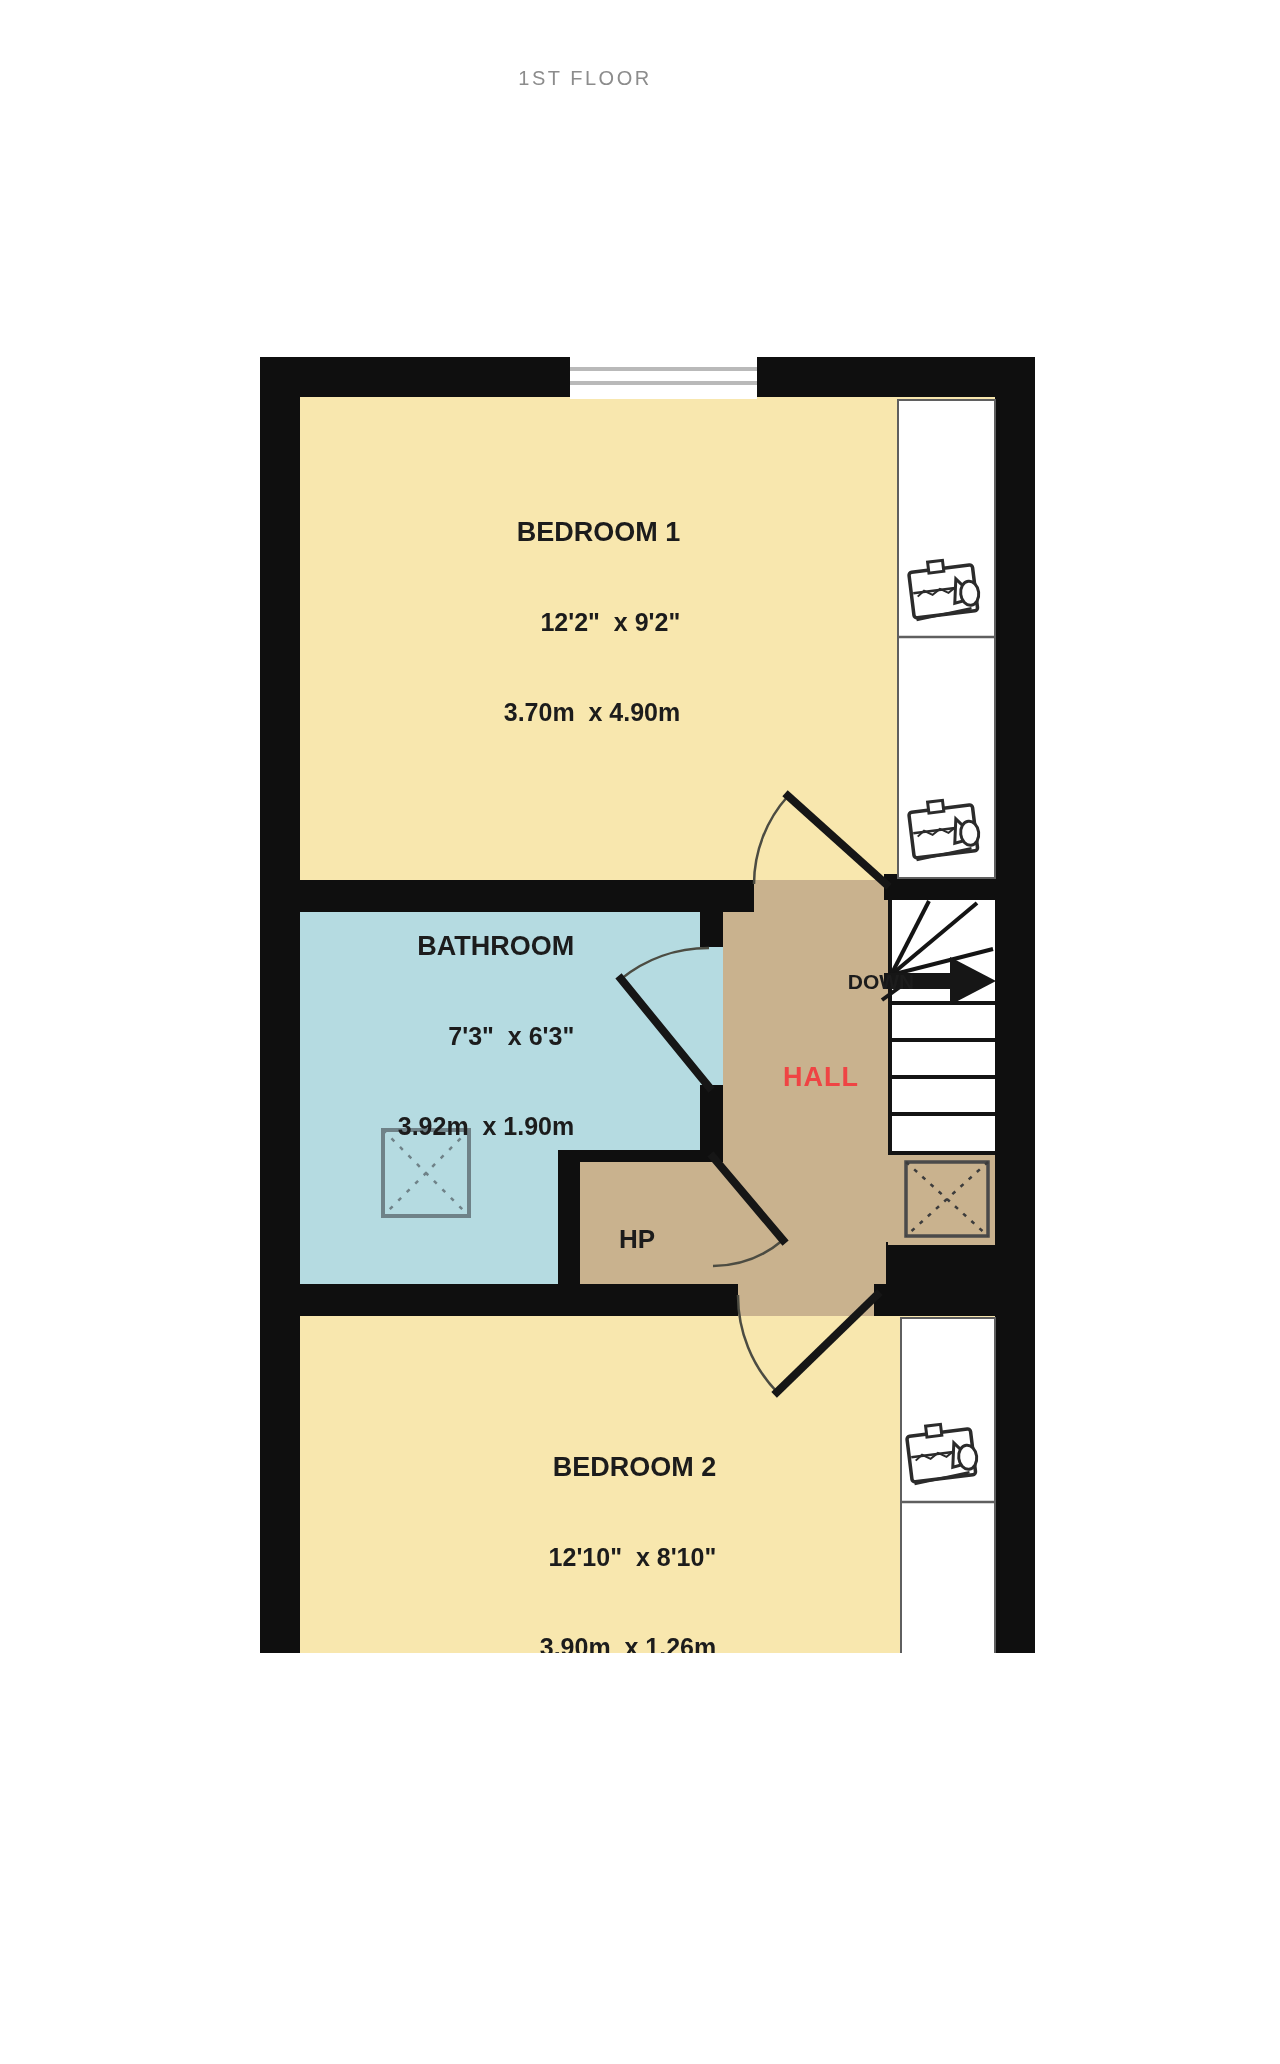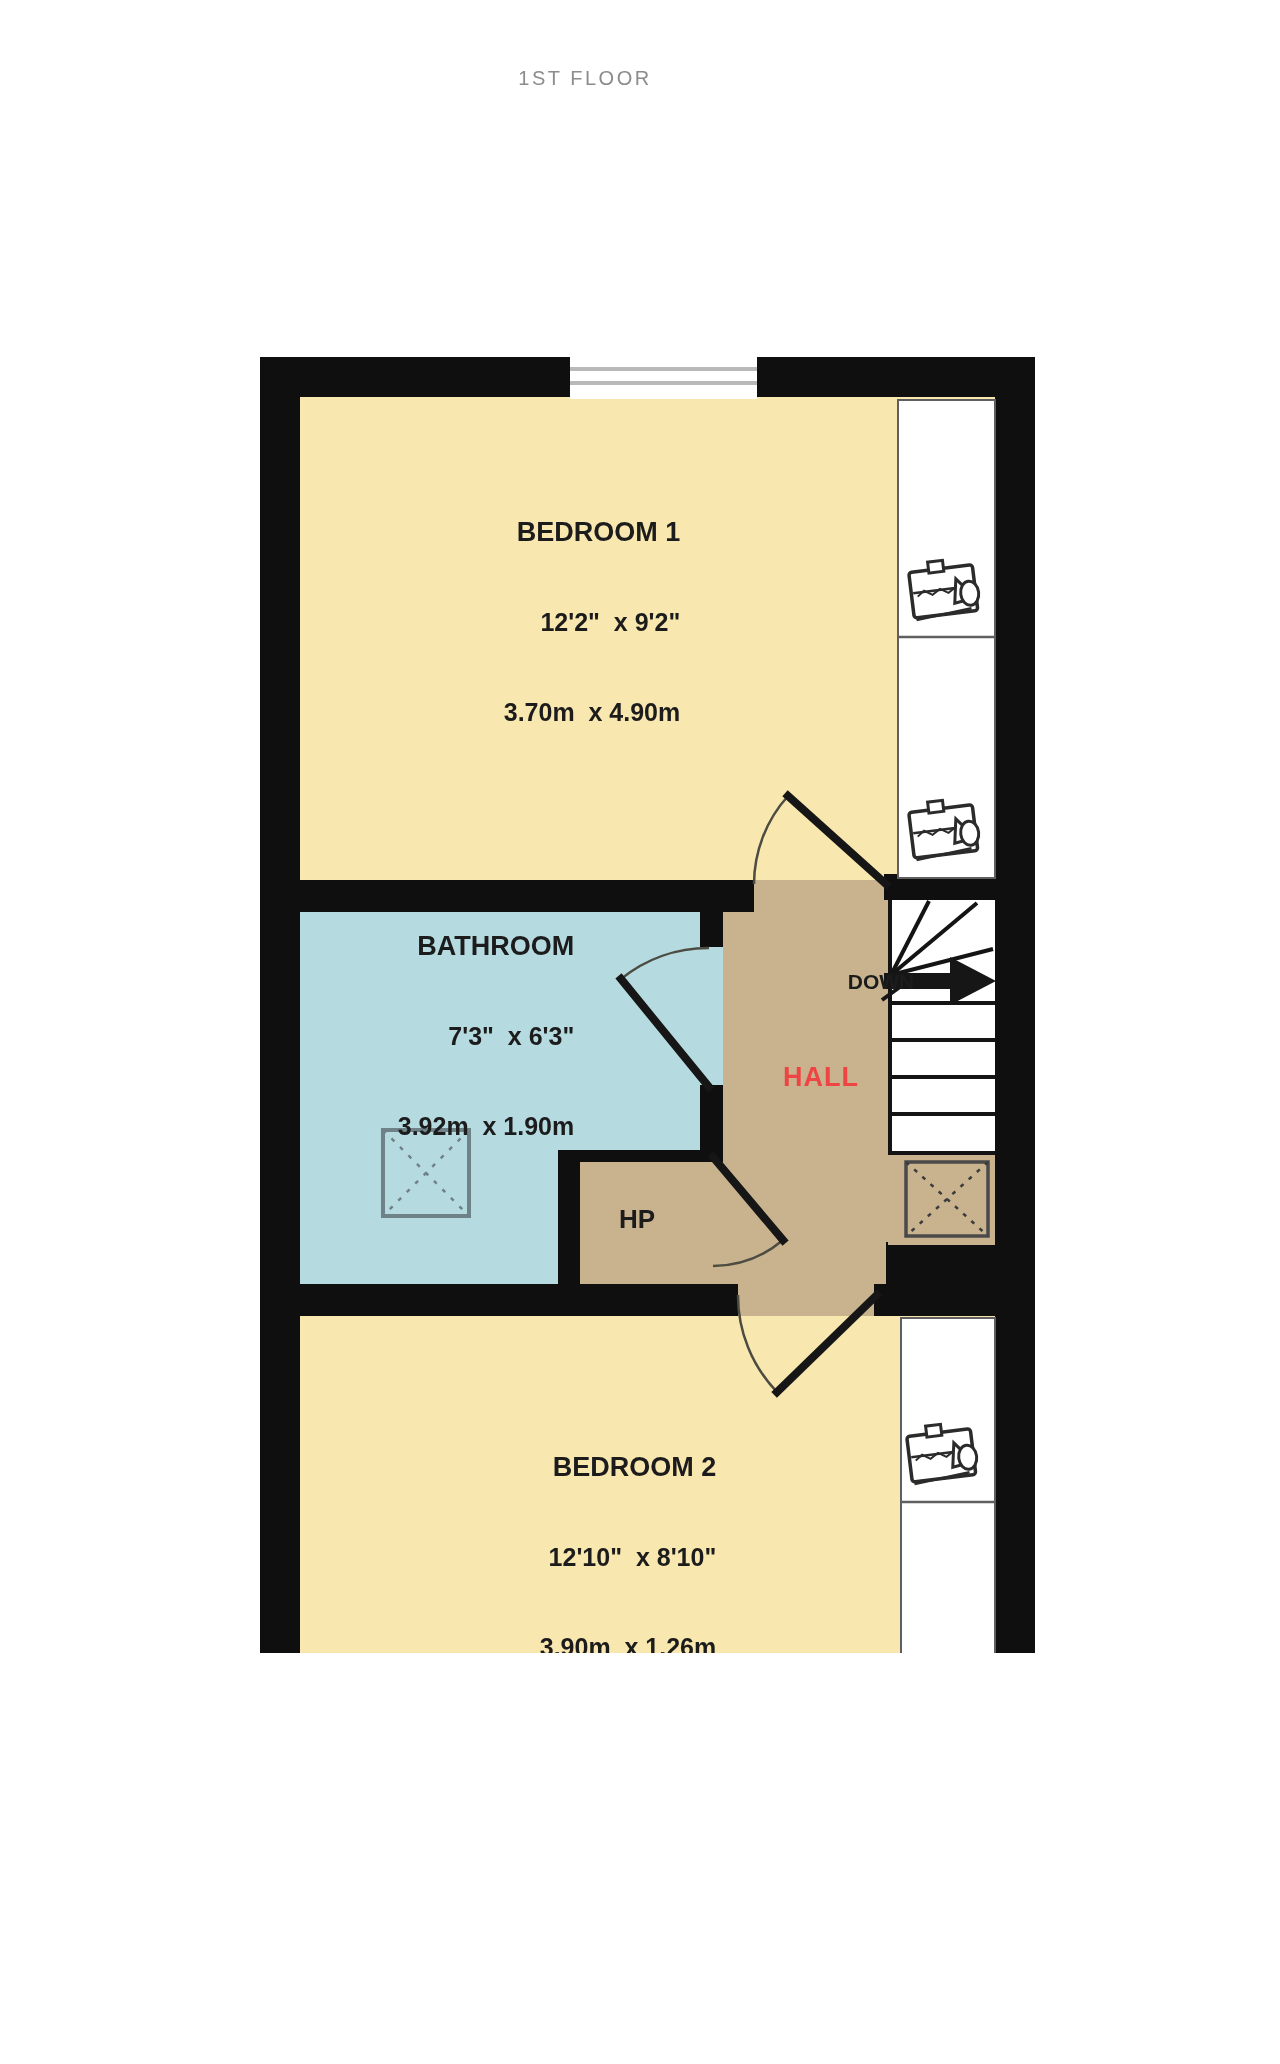--- a/index.html
+++ b/index.html
@@ -10,21 +10,21 @@
                color:#8c8c8c;font-size:20px;font-weight:500;letter-spacing:2.5px;white-space:pre;}
   .room-label{position:absolute;transform:translate(-50%,-50%);text-align:right;
               color:#1c1c1c;font-weight:700;white-space:pre;line-height:30px;}
   .room-name{font-size:27px;}
   .room-dim{font-size:25px;}
   .hall-label{position:absolute;transform:translate(-50%,-50%);color:#ef4444;
               font-weight:700;font-size:27px;letter-spacing:1px;white-space:pre;}
   .down-label{position:absolute;transform:translate(-50%,-50%);color:#1c1c1c;
               font-weight:700;font-size:21px;white-space:pre;}
   .hp-label{position:absolute;transform:translate(-50%,-50%);color:#1c1c1c;
-            font-weight:700;font-size:26px;white-space:pre;}
+            font-weight:700;font-size:26px;white-space:pre;margin-top:20px;}
   .wall{fill:#0f0f0f;}
   .strip{fill:#ffffff;stroke:#5f5f5f;stroke-width:2;}
   .divider{stroke:#5f5f5f;stroke-width:2.5;}
   .winline{stroke:#b9b9b9;stroke-width:4;}
   .tread{stroke:#141414;stroke-width:4;}
   .leaf{stroke:#161616;stroke-width:8;stroke-linecap:square;}
   .swing{stroke:#4c4c42;stroke-width:2.5;fill:none;}
 </style>
 </head>
 <body>

